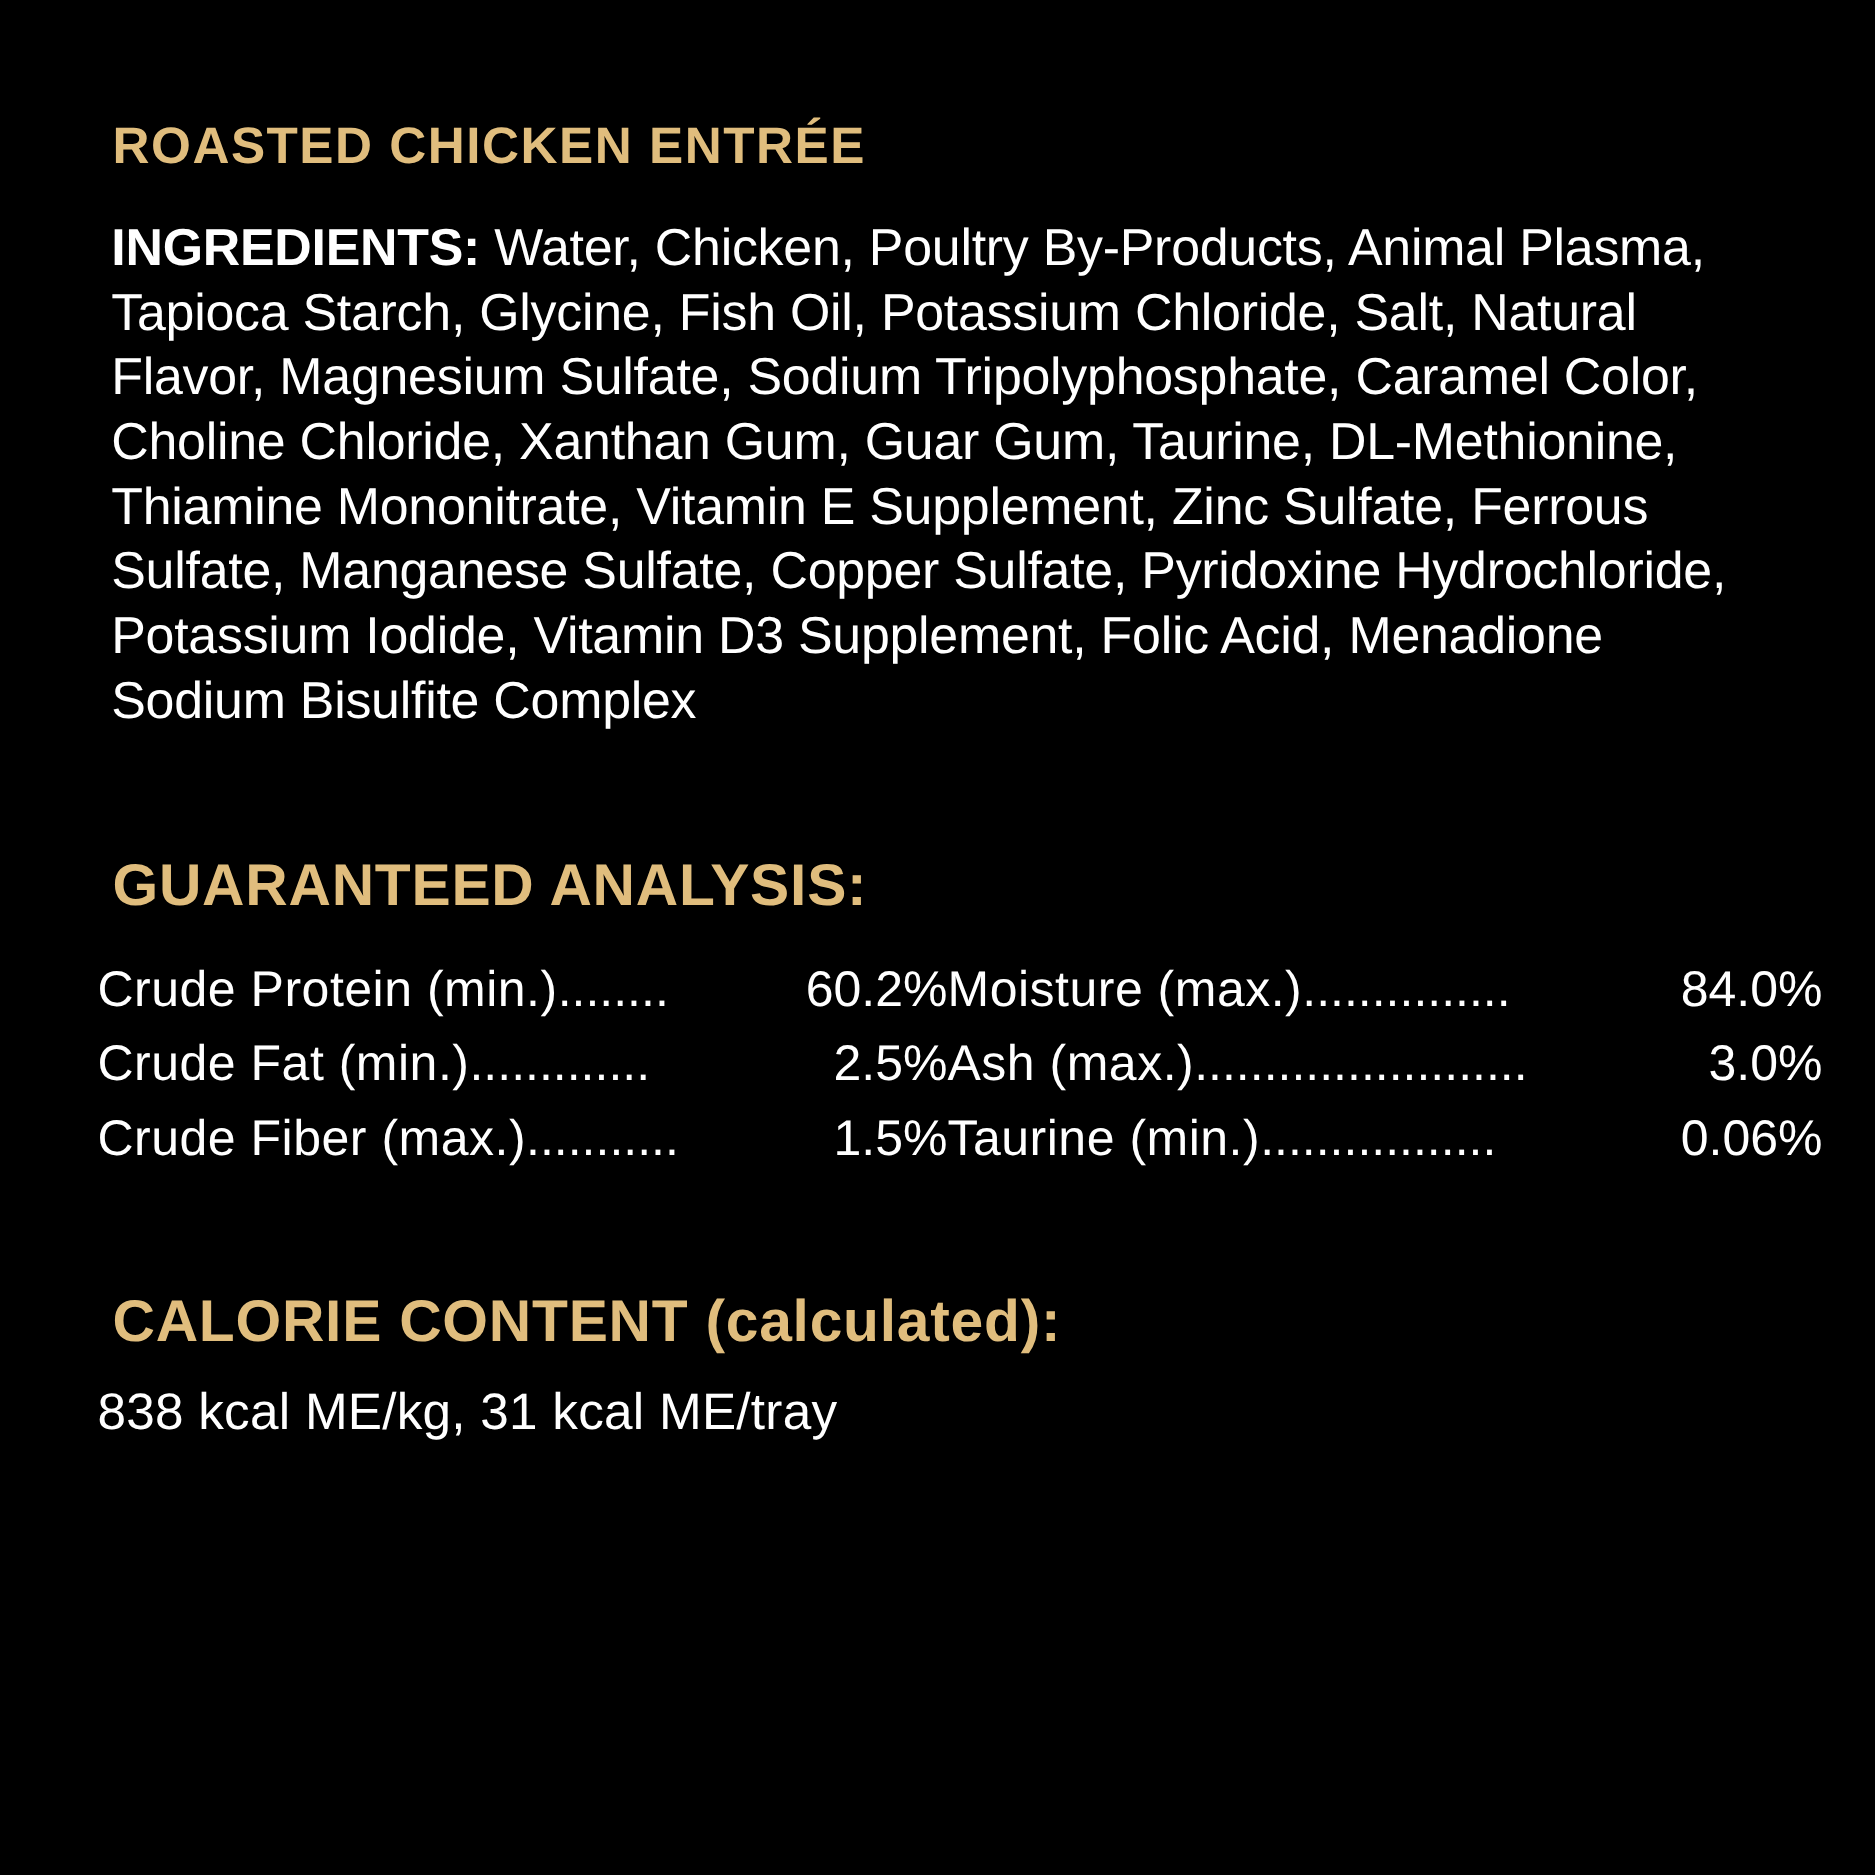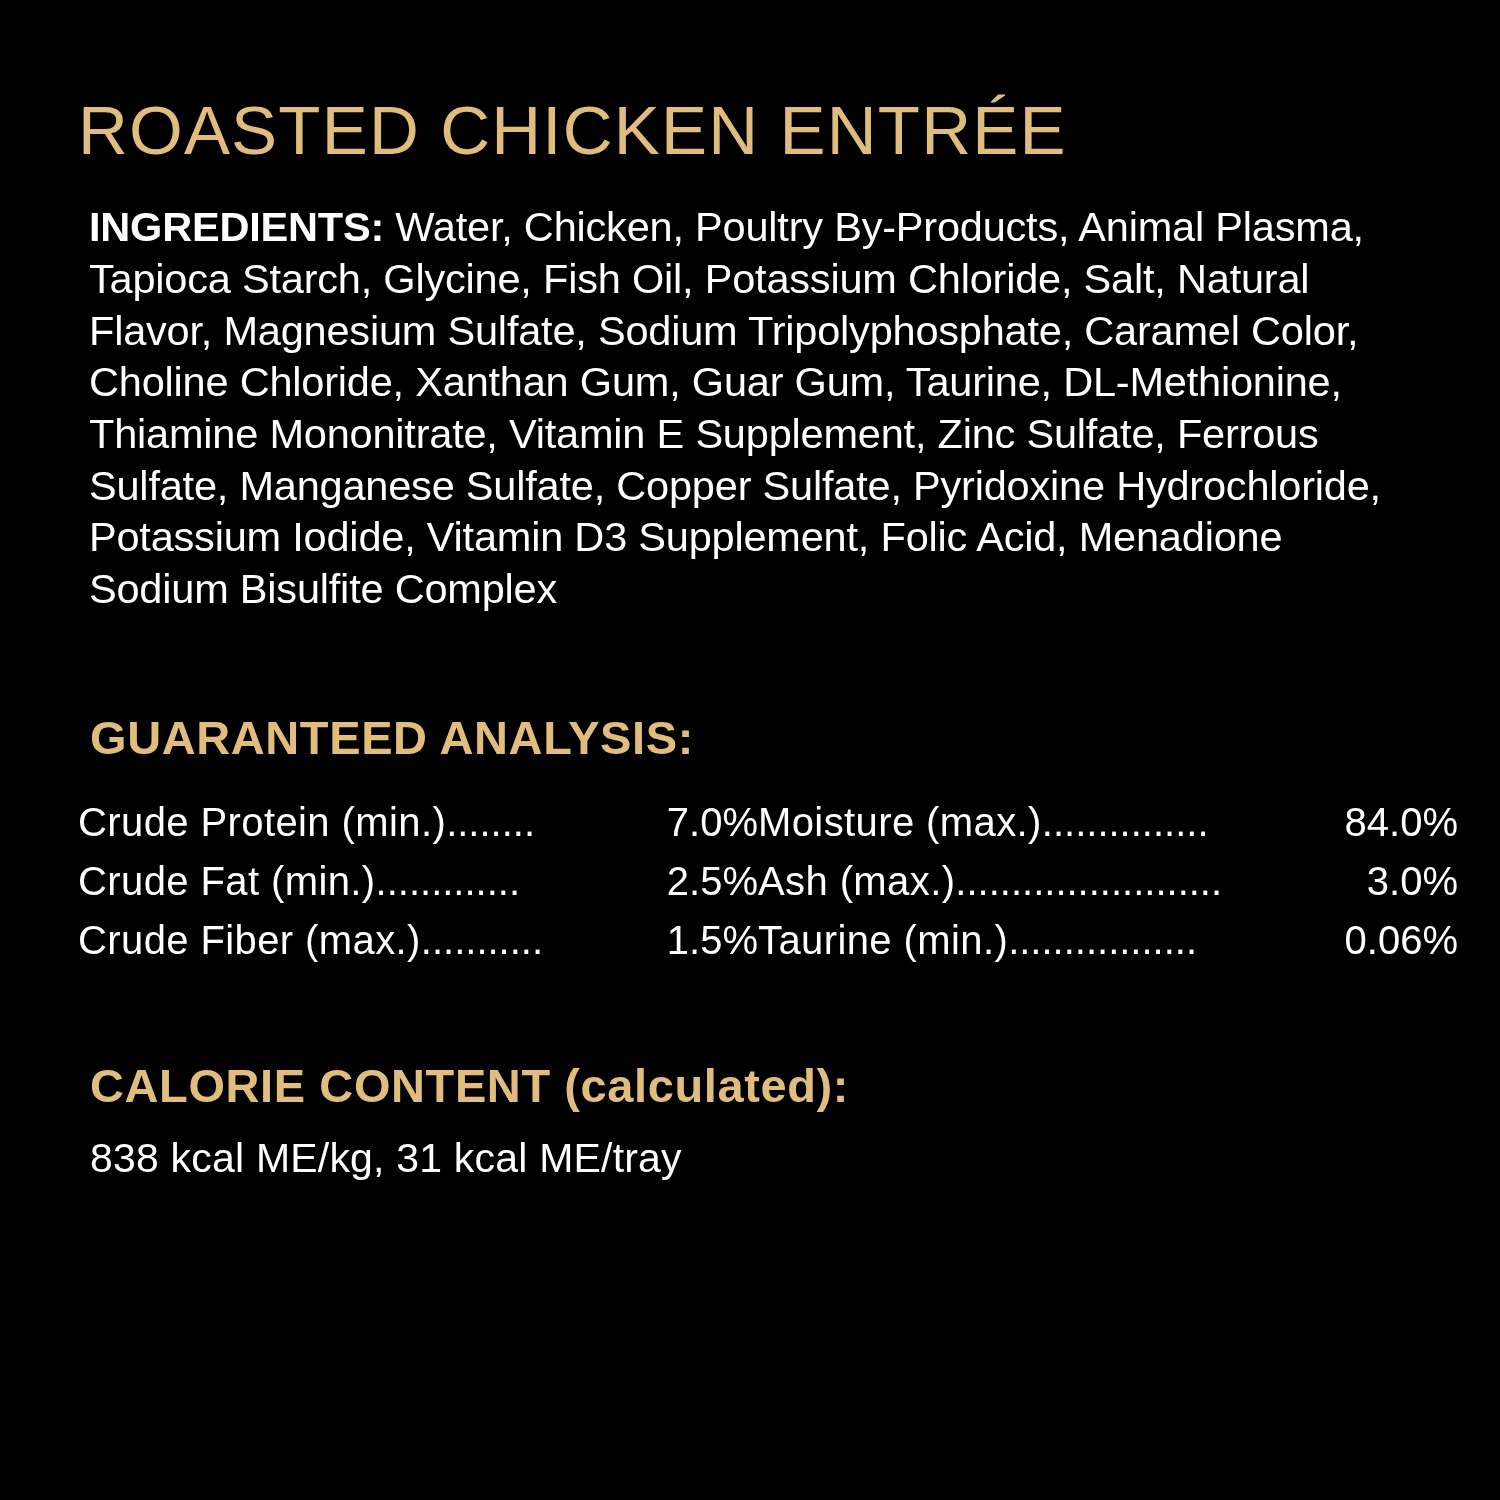--- a/index.html
+++ b/index.html
@@ -15,25 +15,25 @@
   }
   .page {
     position: relative;
     width: 1500px;
     height: 1500px;
     box-sizing: border-box;
     padding: 95px 80px 0 78px;
   }
   .product-title {
     color: #e0bd7d;
-    font-size: 69px;
-    font-weight: normal;
+    font-size: 41px;
+    font-weight: bold;
     letter-spacing: 1.2px;
     line-height: 1.05;
-    margin: 0 0 34px 0;
+    margin: 0 0 34px 12px;
     white-space: nowrap;
   }
   .ingredients {
     color: #ffffff;
     font-size: 41.5px;
     line-height: 1.245;
     max-width: 1340px;
     margin: 11px;
     letter-spacing: -0.2px;
   }
@@ -82,40 +82,40 @@
     flex: 0 0 auto;
   }
   .cal-head {
     margin-top: 92px;
     margin-bottom: 22px;
   }
   .cal-value {
     color: #ffffff;
     font-size: 41px;
     letter-spacing: 0.2px;
-    margin: 12px;
+    margin: 0;
   }
 </style>
 </head>
 <body>
 
 <div class="page">
 
   <h1 class="product-title">ROASTED CHICKEN ENTRÉE</h1>
 
   <p class="ingredients"><span class="label">INGREDIENTS:</span><span> Water, Chicken, Poultry By-Products, Animal Plasma, Tapioca Starch, Glycine, Fish Oil, Potassium Chloride, Salt, Natural Flavor, Magnesium Sulfate, Sodium Tripolyphosphate, Caramel Color, Choline Chloride, Xanthan Gum, Guar Gum, Taurine, DL-Methionine, Thiamine Mononitrate, Vitamin E Supplement, Zinc Sulfate, Ferrous Sulfate, Manganese Sulfate, Copper Sulfate, Pyridoxine Hydrochloride, Potassium Iodide, Vitamin D3 Supplement, Folic Acid, Menadione Sodium Bisulfite Complex</span></p>
 
   <h2 class="section-head ga-head">GUARANTEED ANALYSIS:</h2>
 
   <div class="ga-grid">
 
     <div class="ga-row">
       <span class="ga-name">Crude Protein (min.)</span>
       <span class="ga-dots">........</span>
-      <span class="ga-val">7.0%</span>
+      <span class="ga-val">60.2%</span>
     </div>
     <div class="ga-row ga-col-right">
       <span class="ga-name">Moisture (max.)</span>
       <span class="ga-dots">...............</span>
       <span class="ga-val">84.0%</span>
     </div>
 
     <div class="ga-row">
       <span class="ga-name">Crude Fat (min.)</span>
       <span class="ga-dots">.............</span>

